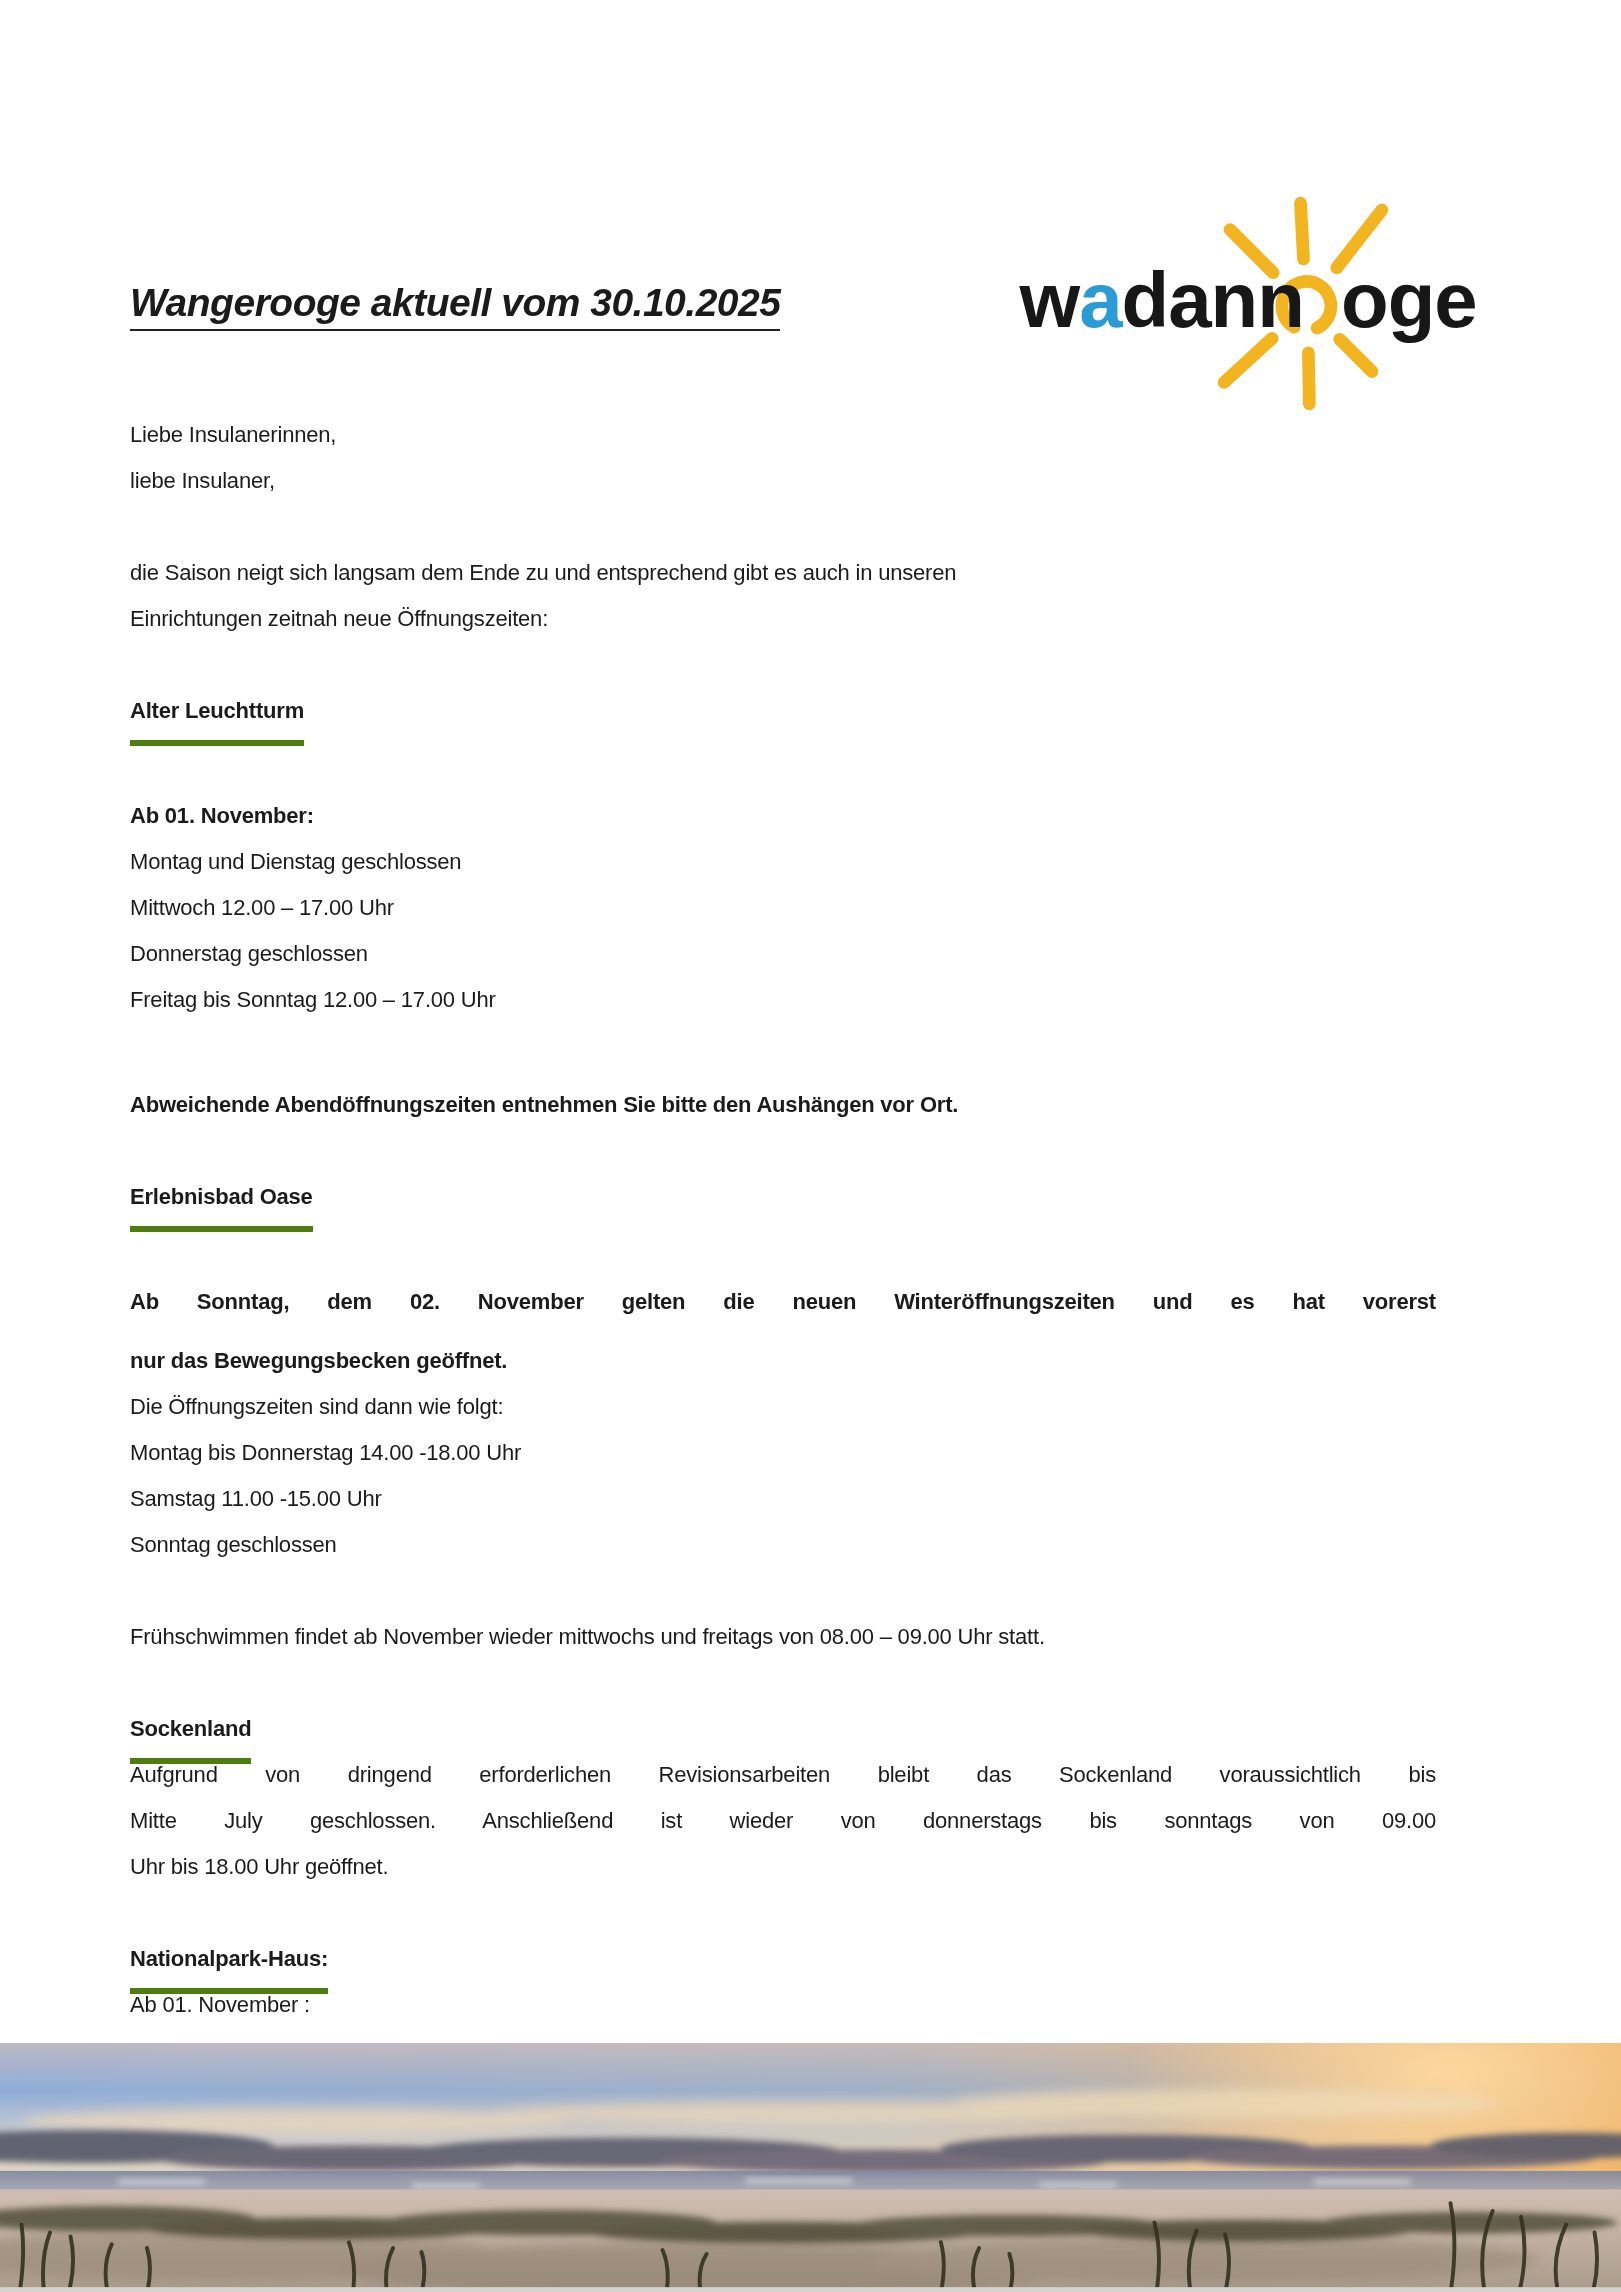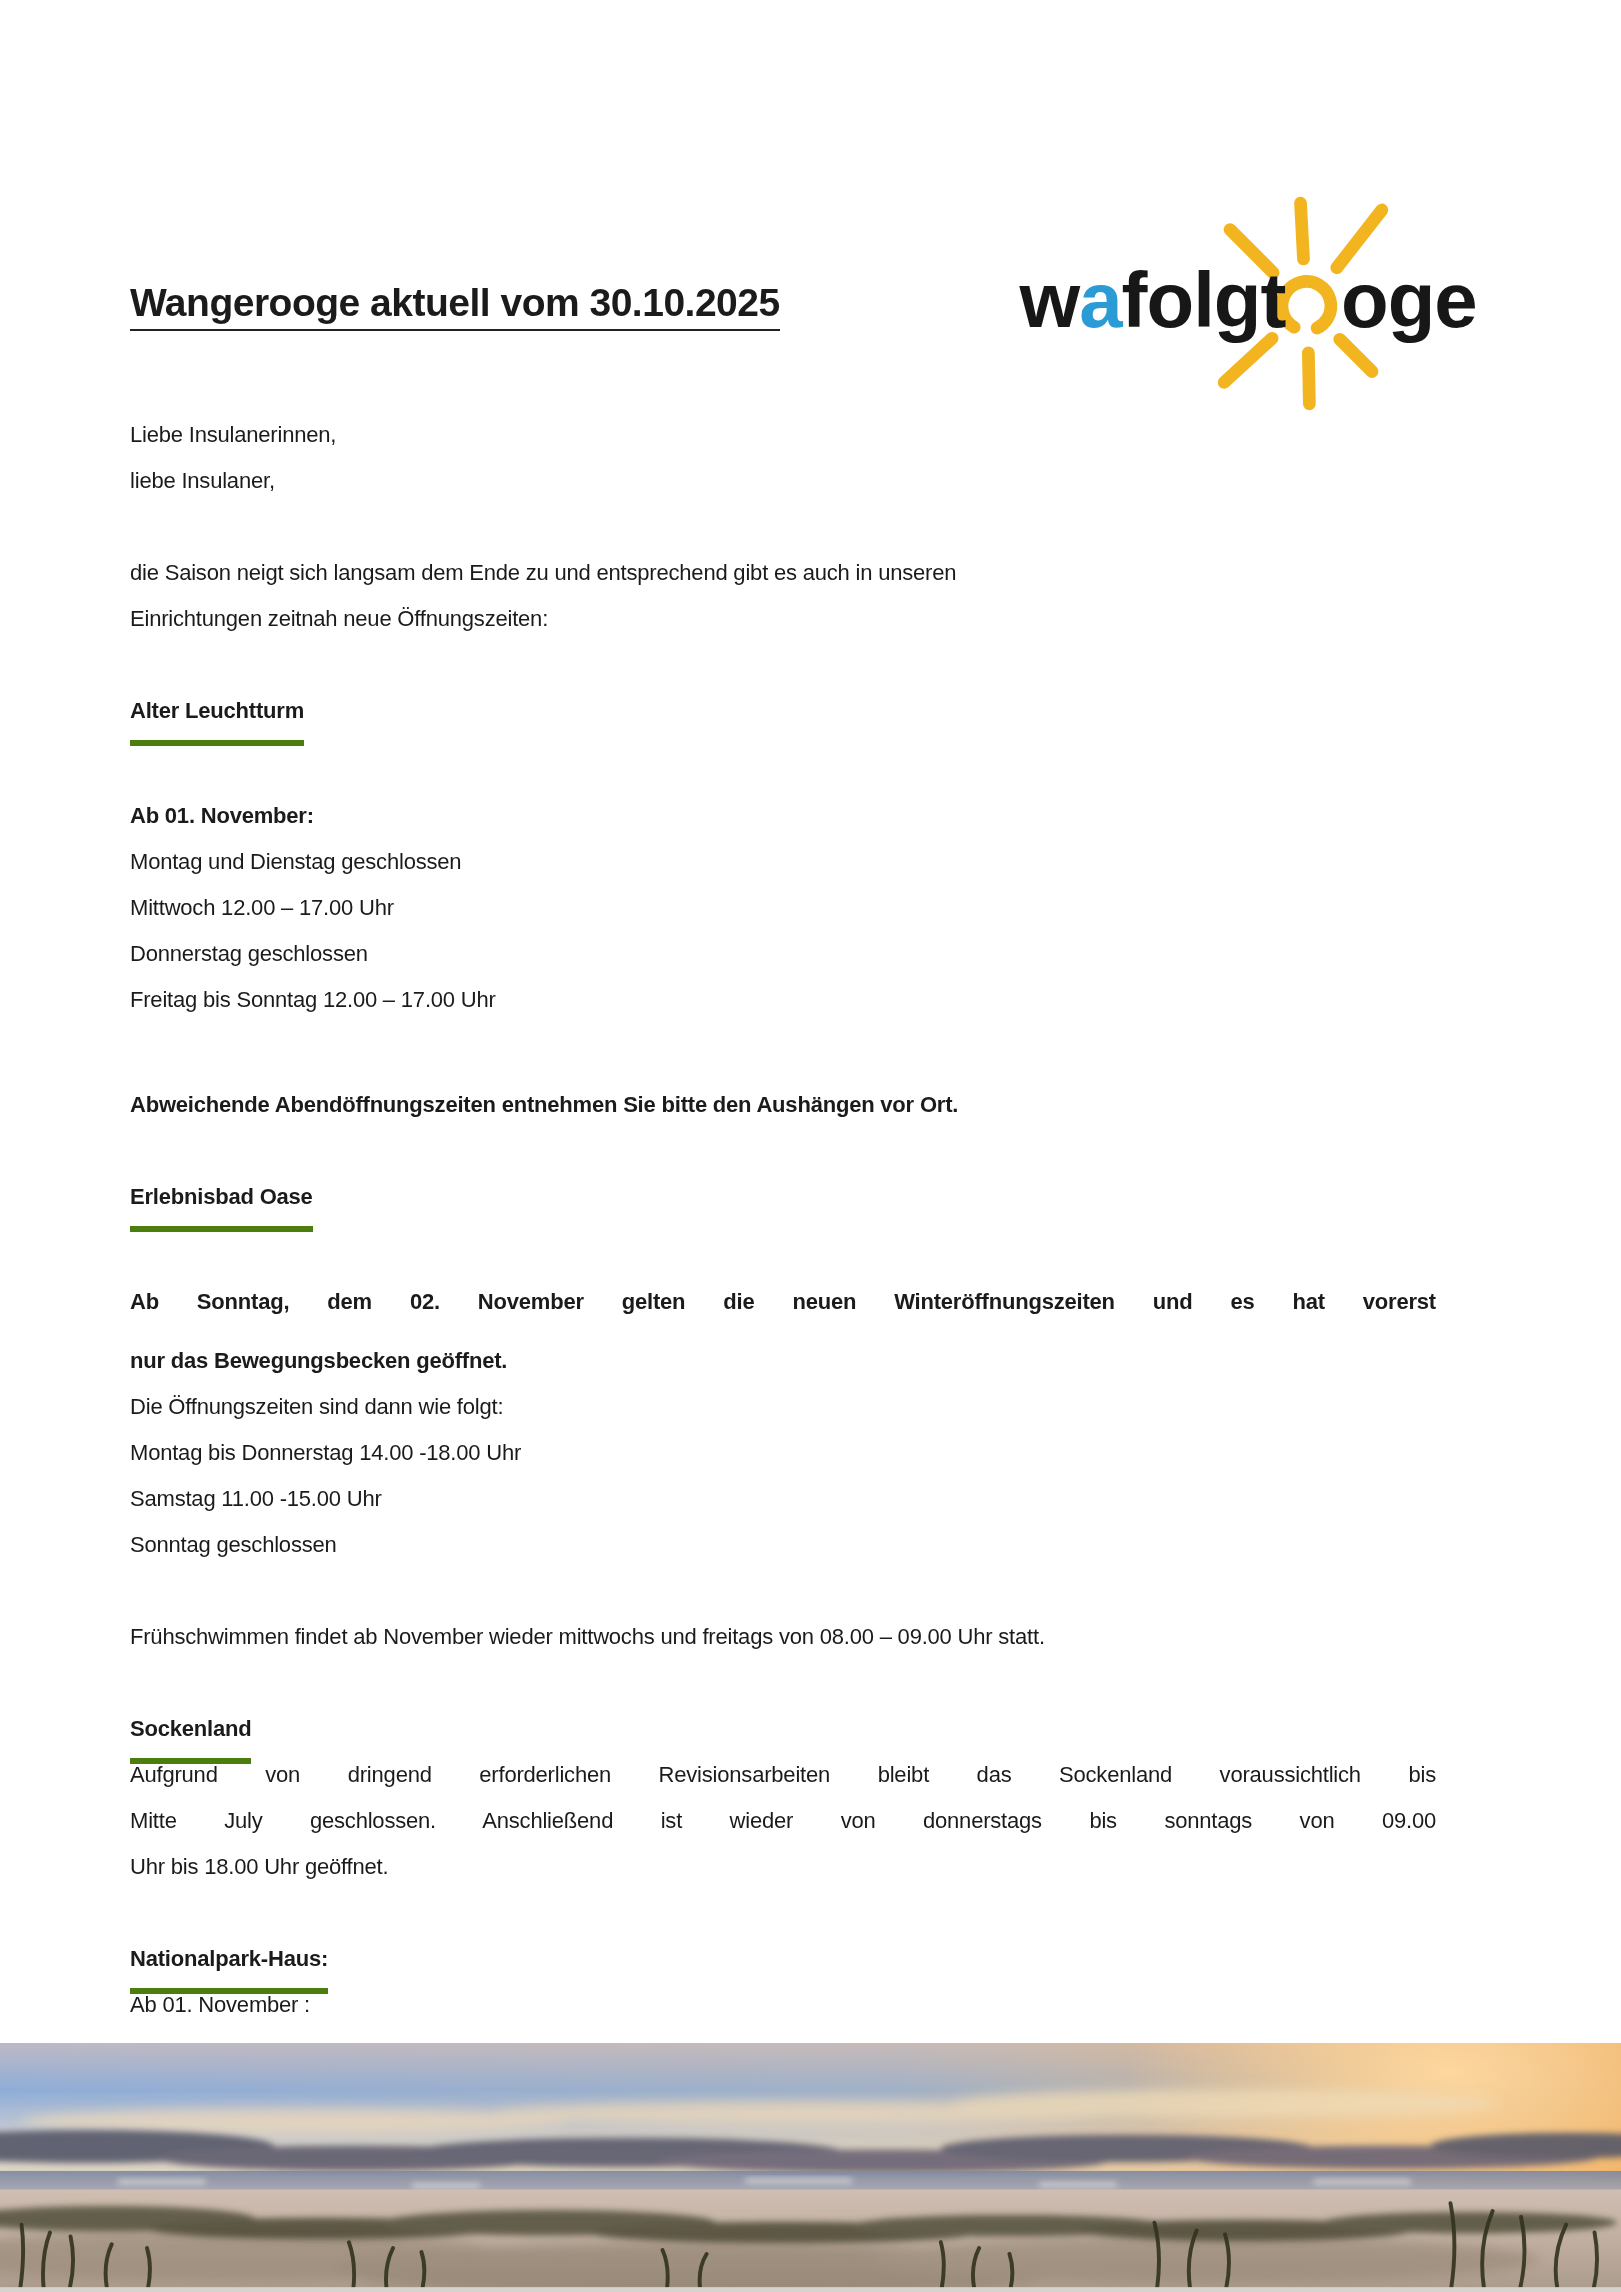--- a/index.html
+++ b/index.html
@@ -9,20 +9,21 @@
     background:#ffffff;
     font-family:"Liberation Sans", sans-serif;
     color:#1b1b1b;
     overflow:hidden;
     letter-spacing:-0.2px;
   }
   .doc-title{
     position:absolute;left:130px;top:281px;
     font-size:39px;font-weight:700;letter-spacing:-0.5px;
     white-space:nowrap;
+    font-style:italic;
   }
   .doc-title .u{border-bottom:2.9px solid #222;padding-bottom:4.9px;}
   
   .logo{position:absolute;left:995px;top:145px;width:568px;height:270px;}
   .logo .lt{
     position:absolute;top:116px;font-size:78px;font-weight:700;
     letter-spacing:-1px;color:#171717;white-space:nowrap;line-height:1;
   }
   .logo .lt1{left:24.5px;}
   .logo .lt2{left:346px;}
@@ -53,21 +54,21 @@
       <g stroke="#f2b520" stroke-width="13" stroke-linecap="round" fill="none">
         <circle cx="318" cy="164" r="25" stroke-dasharray="132 25" transform="rotate(120 318 164)"></circle>
         <line x1="315" y1="116" x2="312" y2="59"></line>
         <line x1="349" y1="125" x2="395" y2="66"></line>
         <line x1="284" y1="130" x2="240" y2="86"></line>
         <line x1="283" y1="197" x2="234" y2="242"></line>
         <line x1="320" y1="212" x2="321" y2="264"></line>
         <line x1="352" y1="198" x2="385" y2="231"></line>
       </g>
     </svg>
-    <div class="lt lt1"><span>w</span><span class="blue">a</span><span>folgt</span></div>
+    <div class="lt lt1"><span>w</span><span class="blue">a</span><span>dann</span></div>
     <div class="lt lt2">oge</div>
   </div>
 
   <div class="content">
     <div class="ln">Liebe Insulanerinnen,</div>
     <div class="ln">liebe Insulaner,</div>
     <div class="ln sp"></div>
     <div class="ln">die Saison neigt sich langsam dem Ende zu und entsprechend gibt es auch in unseren</div>
     <div class="ln">Einrichtungen zeitnah neue Öffnungszeiten:</div>
     <div class="ln sp"></div>

